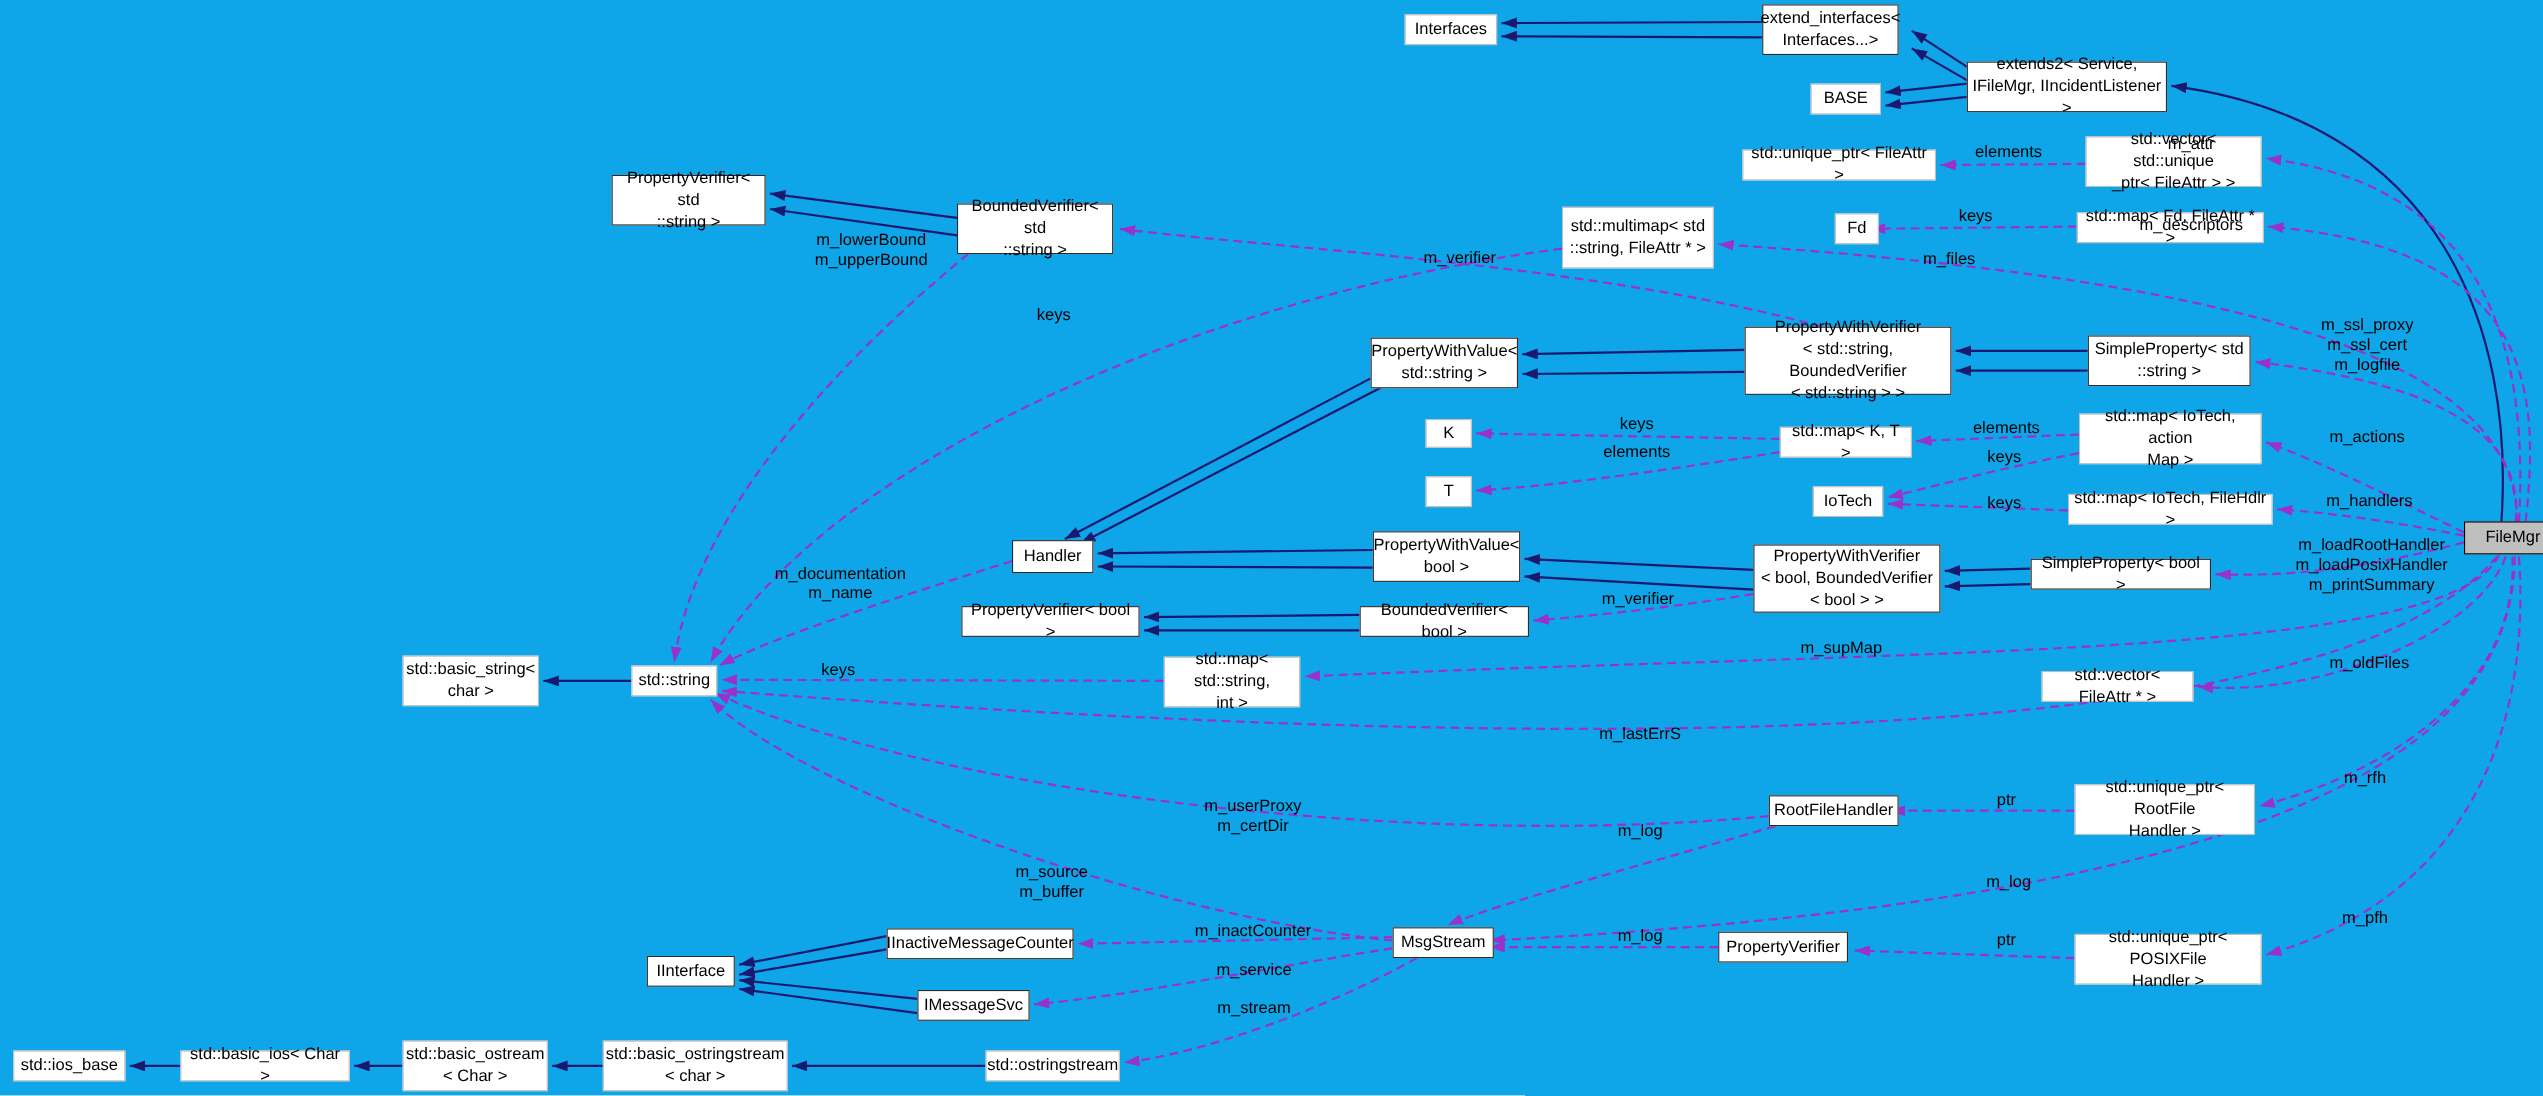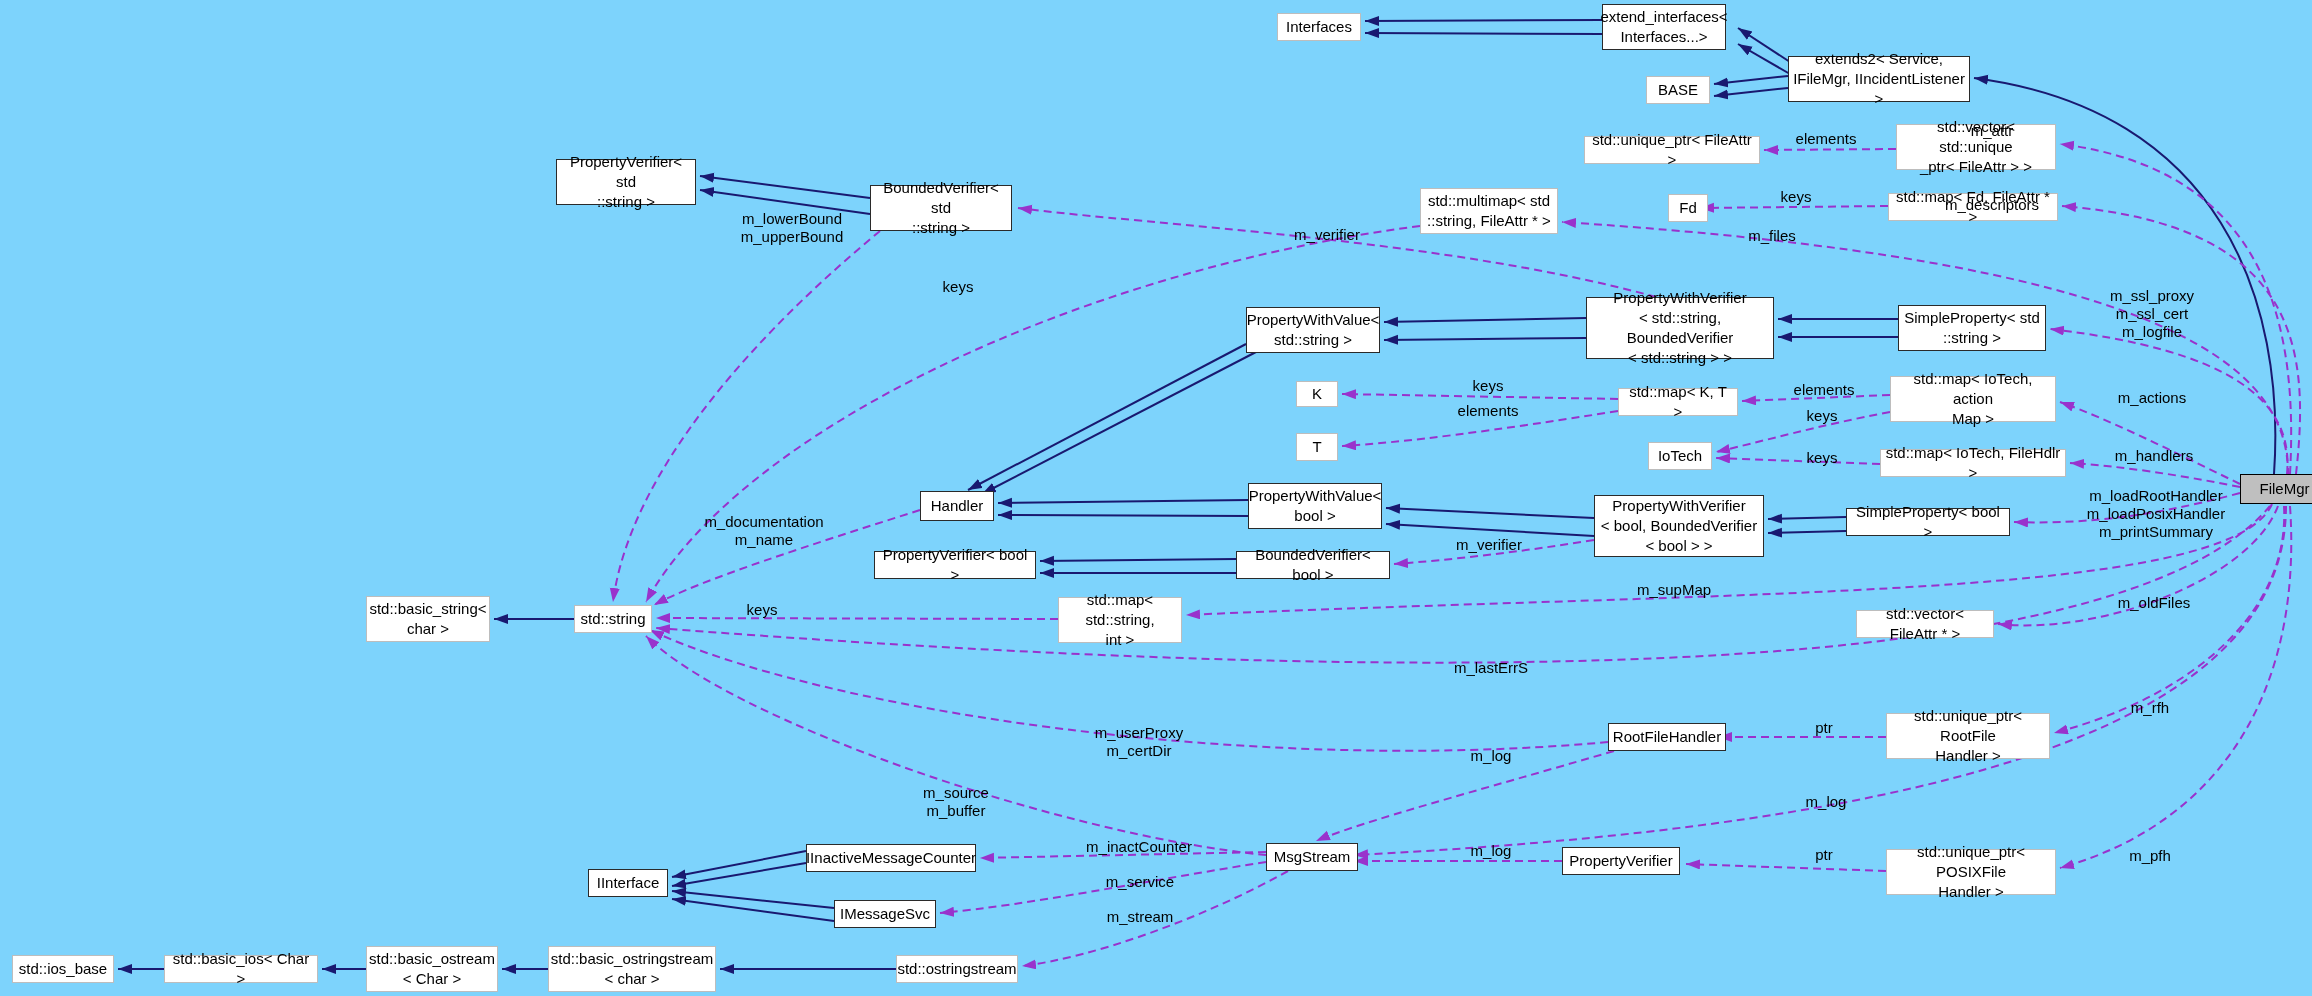--- a/index.html
+++ b/index.html
@@ -1,17 +1,17 @@
 <!DOCTYPE html>
 <html><head>
 <meta charset="utf-8">
 <style>
   html,body{margin:0;padding:0;background:#ffffff;}
   #canvas{
-    position:relative;width:2312px;height:996px;background:#7dd3fc;overflow:hidden;
+    position:relative;width:2312px;height:996px;background:#0ea5e9;overflow:hidden;
     font-family:"Liberation Sans","DejaVu Sans",sans-serif;
   }
   #edges{position:absolute;left:0;top:0;width:2312px;height:996px;}
   .n{
     position:absolute;display:flex;align-items:center;justify-content:center;
     text-align:center;white-space:pre-line;font-size:15px;line-height:20px;
     background:#ffffff;color:#000000;box-sizing:border-box;padding:0 4px;
   }
   .ext{border:1px solid #bdbdbd;}
   .doc{border:1.6px solid #2a2a2a;}
@@ -112,21 +112,21 @@
 <div class="n doc" style="left:1602px;top:4px;width:124px;height:46px">extend_interfaces&lt;
 Interfaces...&gt;</div>
 <div class="n ext" style="left:1646px;top:76px;width:64px;height:28px">BASE</div>
 <div class="n doc" style="left:1788px;top:56px;width:182px;height:46px">extends2&lt; Service,
 IFileMgr, IIncidentListener &gt;</div>
 <div class="n ext" style="left:1584px;top:136px;width:176px;height:28px">std::unique_ptr&lt; FileAttr &gt;</div>
 <div class="n ext" style="left:1896px;top:124px;width:160px;height:46px">std::vector&lt; std::unique
 _ptr&lt; FileAttr &gt; &gt;</div>
 <div class="n ext" style="left:1668px;top:194px;width:40px;height:28px">Fd</div>
 <div class="n ext" style="left:1888px;top:193px;width:170px;height:28px">std::map&lt; Fd, FileAttr * &gt;</div>
-<div class="n ext" style="left:1420px;top:188px;width:138px;height:46px">std::multimap&lt; std
+<div class="n ext" style="left:1420px;top:188px;width:138px;height:56px">std::multimap&lt; std
 ::string, FileAttr * &gt;</div>
 <div class="n doc" style="left:556px;top:159px;width:140px;height:46px">PropertyVerifier&lt; std
 ::string &gt;</div>
 <div class="n doc" style="left:870px;top:185px;width:142px;height:46px">BoundedVerifier&lt; std
 ::string &gt;</div>
 <div class="n doc" style="left:1246px;top:307px;width:134px;height:46px">PropertyWithValue&lt;
 std::string &gt;</div>
 <div class="n doc" style="left:1586px;top:297px;width:188px;height:62px">PropertyWithVerifier
 &lt; std::string, BoundedVerifier
 &lt; std::string &gt; &gt;</div>
@@ -203,20 +203,20 @@
 <div class="el" style="left:2154px;top:603px">m_oldFiles</div>
 <div class="el" style="left:1491px;top:668px">m_lastErrS</div>
 <div class="el" style="left:1139px;top:742px">m_userProxy
 m_certDir</div>
 <div class="el" style="left:2150px;top:708px">m_rfh</div>
 <div class="el" style="left:1824px;top:728px">ptr</div>
 <div class="el" style="left:1491px;top:756px">m_log</div>
 <div class="el" style="left:1826px;top:802px">m_log</div>
 <div class="el" style="left:1491px;top:851px">m_log</div>
 <div class="el" style="left:1824px;top:855px">ptr</div>
-<div class="el" style="left:2150px;top:856px">m_pfh</div>
+<div class="el" style="left:2150px;top:835px">m_pfh</div>
 <div class="el" style="left:956px;top:802px">m_source
 m_buffer</div>
 <div class="el" style="left:1139px;top:847px">m_inactCounter</div>
 <div class="el" style="left:1140px;top:882px">m_service</div>
 <div class="el" style="left:1140px;top:917px">m_stream</div>
 
 </div>
 
 </body></html>

